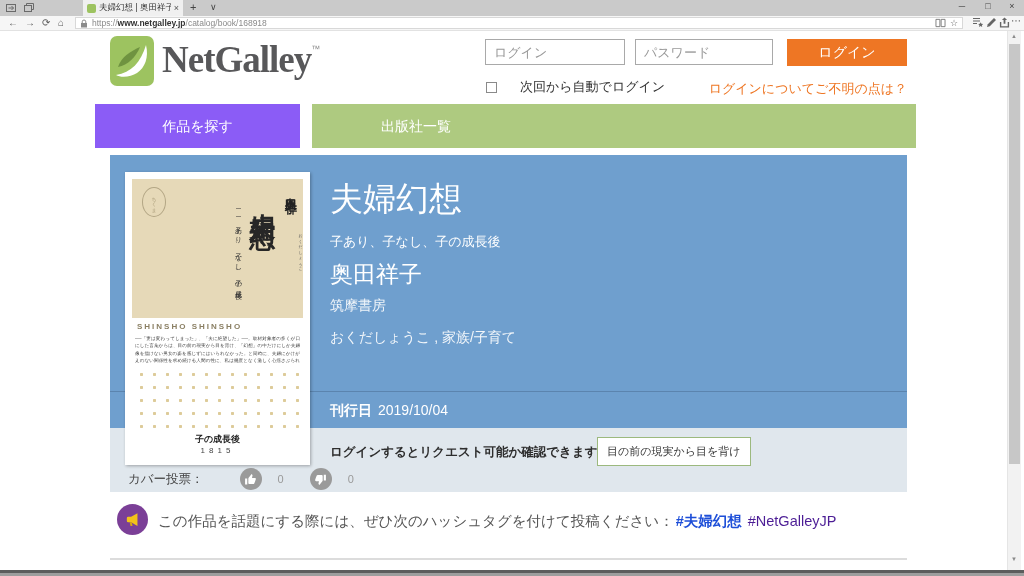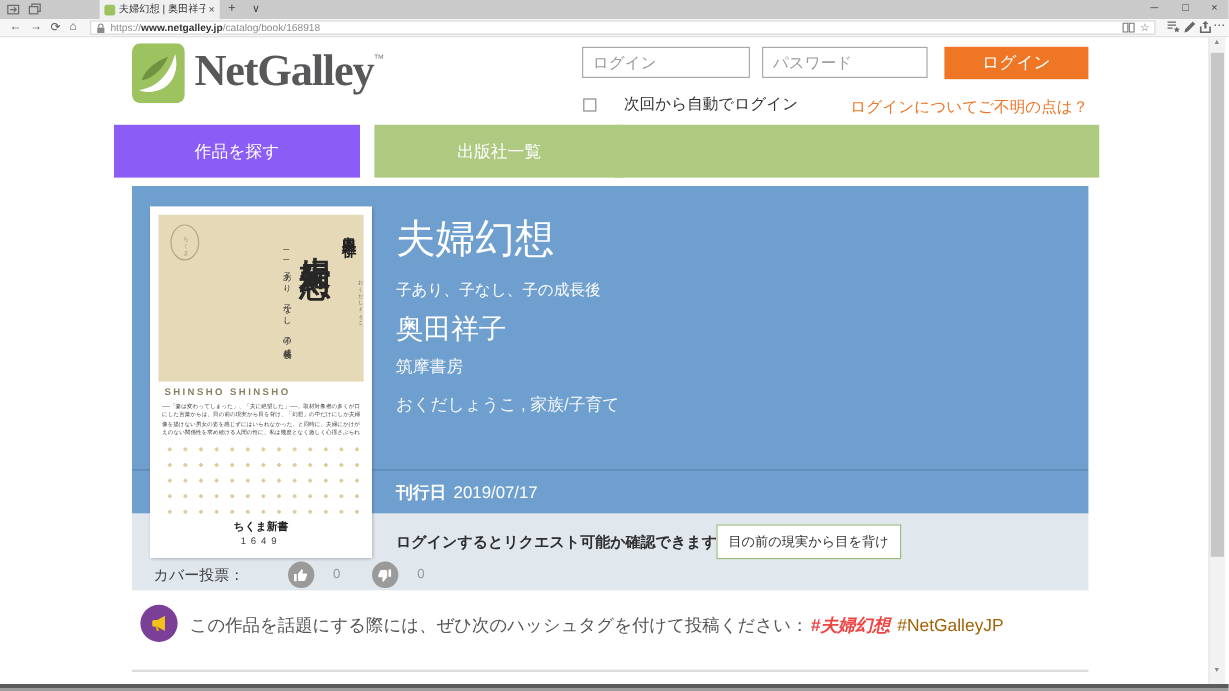--- a/index.html
+++ b/index.html
@@ -117,22 +117,22 @@
   #cv-dots { position:absolute; left:10px; top:196px; width:165px; height:62px;
              background-image:radial-gradient(circle, #ddcb99 1.4px, transparent 1.5px);
              background-size:13px 13px; }
   #cv-series-jp { position:absolute; left:0; top:261px; width:100%; text-align:center; font-size:9px; font-weight:bold; color:#222; }
   #cv-series-no { position:absolute; left:0; top:274px; width:100%; text-align:center; font-size:8px; letter-spacing:4px; color:#444; }
 
   
   #hash-icon { left:117px; top:504px; width:31px; height:31px; border-radius:50%; background:#7b3f97;
                display:flex; align-items:center; justify-content:center; }
   #hash-text { left:158px; top:512px; width:744px; font-size:14.5px; color:#555; }
-  #hash-text .tag1 { font-weight:bold; color:#ef4444; margin-left:2px;font-style:italic; }
-  #hash-text .tag2 { color:#a16207; margin-left:6px; }
+  #hash-text .tag1 { font-weight:bold; color:#1d4ed8; margin-left:2px; }
+  #hash-text .tag2 { color:#4c1d95; margin-left:6px; }
 
   #divider { left:110px; top:558px; width:797px; height:2px; background:#dcdcdc; }
 </style>
 </head>
 <body>
 
 <div id="tabbar" class="abs">
   <div class="abs tabbar-icon" style="left:4px;">
     <svg width="12" height="12" viewBox="0 0 12 12">
         <rect x="1.5" y="2.5" width="9" height="7" fill="none" stroke="#6a6a6a"></rect>
@@ -220,21 +220,21 @@
 <div id="nav-2" class="abs navtab">出版社一覧</div>
 <div id="nav-fill" class="abs"></div>
 
 <div id="book-panel" class="abs">
   <div id="bp-title">夫婦幻想</div>
   <div id="bp-subtitle">子あり、子なし、子の成長後</div>
   <div id="bp-author">奥田祥子</div>
   <div id="bp-pub">筑摩書房</div>
   <div id="bp-cat">おくだしょうこ , 家族/子育て</div>
   <div id="bp-footer">
-    <span class="lbl">刊行日</span><span>2019/07/17</span>
+    <span class="lbl">刊行日</span><span>2019/10/04</span>
   </div>
 </div>
 
 <div id="req-strip" class="abs">
   <div id="req-notice">ログインするとリクエスト可能か確認できます。</div>
   <div id="req-btn">目の前の現実から目を背け</div>
   <div id="vote-row">
     <span id="vote-label">カバー投票：</span>
     <span class="thumb-btn">
       <svg width="13" height="13" viewBox="0 0 24 24">
@@ -257,22 +257,22 @@
         <span>ちくま</span>
       </div>
     <div id="cv-author" class="vert">奥田祥子</div>
     <div id="cv-furi" class="vert">おくだしょうこ</div>
     <div id="cv-title" class="vert">夫婦幻想</div>
     <div id="cv-sub" class="vert">──子あり、子なし、子の成長後</div>
   </div>
   <div id="cv-series-en">SHINSHO SHINSHO</div>
   <div id="cv-blurb">──「妻は変わってしまった」、「夫に絶望した」──。取材対象者の多くが口にした言葉からは、目の前の現実から目を背け、「幻想」の中だけにしか夫婦像を描けない男女の姿を感じずにはいられなかった。と同時に、夫婦にかけがえのない関係性を求め続ける人間の性に、私は幾度となく激しく心揺さぶられた──</div>
   <div id="cv-dots"></div>
-  <div id="cv-series-jp">ちくま新書</div>
-  <div id="cv-series-no">1649</div>
+  <div id="cv-series-jp">子の成長後</div>
+  <div id="cv-series-no">1815</div>
 </div>
 
 <div id="hash-icon" class="abs">
   <svg width="17" height="17" viewBox="0 0 24 24">
       <path fill="#f2c21a" d="M19 3v18l-9-5H6a2 2 0 0 1-2-2v-4a2 2 0 0 1 2-2h4l9-5z"></path>
       <path fill="#d8a90e" d="M8 16l1.2 5H12l-1-5z"></path>
     </svg>
 </div>
 <div id="hash-text" class="abs">
   <span>この作品を話題にする際には、ぜひ次のハッシュタグを付けて投稿ください：</span><span class="tag1">#夫婦幻想</span><span class="tag2">#NetGalleyJP</span>

